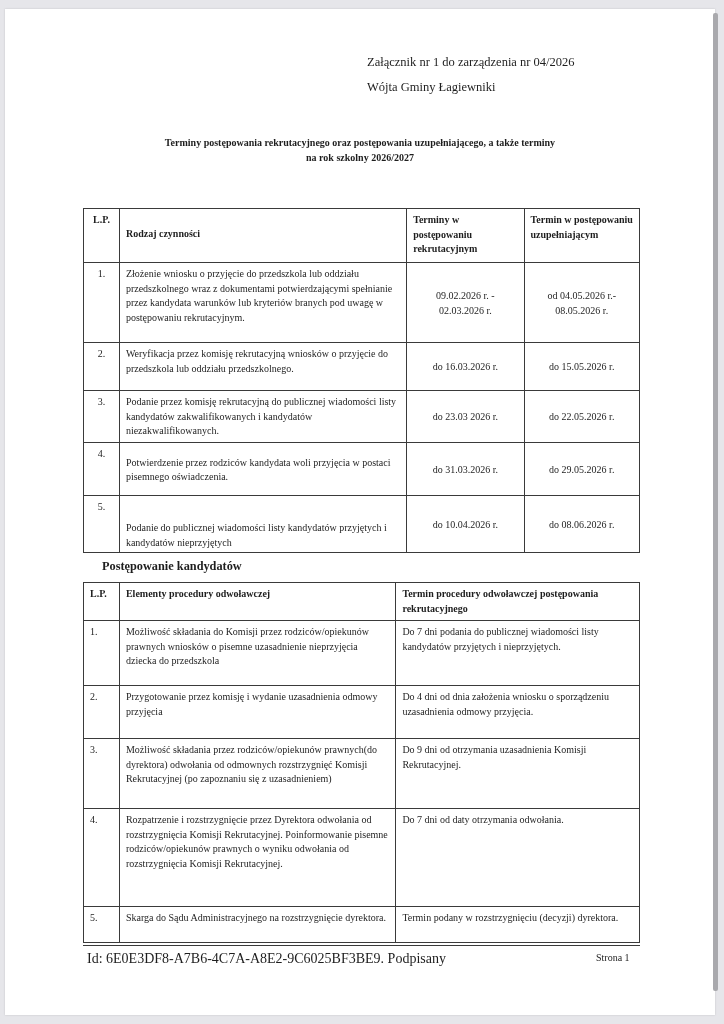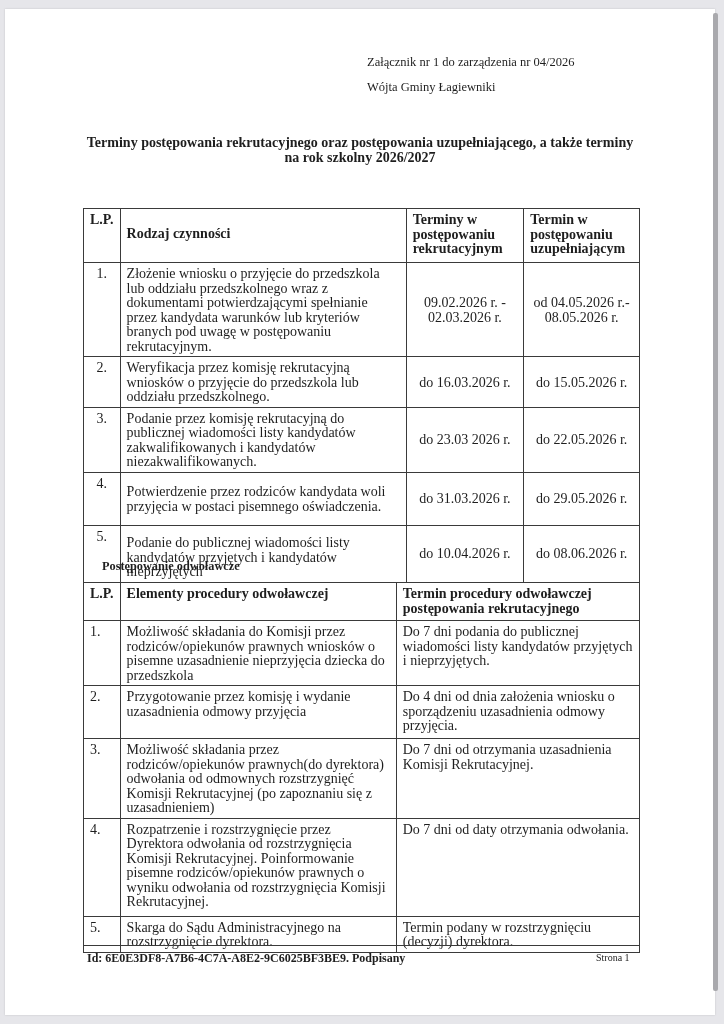--- a/index.html
+++ b/index.html
@@ -17,24 +17,24 @@
   }
   .scrollbar {
     position:absolute; left:713px; top:13px; width:5px; height:978px;
     background:#a9a9ad; border-radius:2px;
   }
   .header-block {
     position:absolute; left:367px; top:50px; font-size:12.5px; line-height:25px;
   }
   .title {
     position:absolute; left:60px; top:135px; width:600px;
-    text-align:center; font-weight:bold; font-size:14px; line-height:15px;
+    text-align:center; font-weight:bold; font-size:10px; line-height:15px;
   }
   table {
-    position:absolute; border-collapse:collapse; font-size:14px; line-height:14.5px;
+    position:absolute; border-collapse:collapse; font-size:10px; line-height:14.5px;
   }
   td, th {
     border:1.2px solid #3a3a3a; vertical-align:top; padding:4px 6px 2px 6px;
   }
   #t1 { left:83px; top:208px; width:557px; }
   #t1 th { font-weight:bold; text-align:left; vertical-align:top; }
   #t1 .c-lp { width:23px; text-align:center; }
   #t1 .c-act { width:277px; }
   #t1 .c-d1 { width:105px; }
   #t1 .c-d2 { width:103px; }
@@ -46,21 +46,21 @@
   }
   #t2 { left:83px; top:582px; width:557px; }
   #t2 th { font-weight:bold; text-align:left; }
   #t2 .c-lp { width:23px; }
   #t2 .c-el { width:265px; }
   #t2 .c-tm { width:232px;margin-left:40px; }
   .footer-line {
     position:absolute; left:83px; top:945px; width:557px; height:0;
     border-top:1.6px solid #3a3a3a;
   }
-  .footer-id { position:absolute; left:87px; top:951px; font-size:12px;font-weight:bold; }
+  .footer-id { position:absolute; left:87px; top:951px; font-size:14px; }
   .footer-page { position:absolute; left:596px; top:952px; font-size:10px; }
 </style>
 </head>
 <body>
 
 <div class="page"></div>
 <div class="scrollbar"></div>
 
 <div class="header-block">
   <div>Załącznik  nr 1 do zarządzenia nr 04/2026</div>
@@ -108,21 +108,21 @@
   </tr>
   <tr style="height:57px">
     <td class="lp">5.</td>
     <td style="vertical-align:bottom">Podanie do publicznej wiadomości listy kandydatów przyjętych i kandydatów nieprzyjętych</td>
     <td class="date">do 10.04.2026 r.</td>
     <td class="date">do 08.06.2026 r.</td>
   </tr>
 </tbody>
   </table>
 
-<div class="heading2">Postępowanie odwoławcze</div>
+<div class="heading2">Postępowanie kandydatów</div>
 
 <table id="t2">
   <tbody>
       <tr style="height:38px">
     <th class="c-lp">L.P.</th>
     <th class="c-el">Elementy procedury odwoławczej</th>
     <th class="c-tm">Termin procedury odwoławczej postępowania rekrutacyjnego</th>
   </tr>
   <tr style="height:65px">
     <td>1.</td>
@@ -130,21 +130,21 @@
     <td>Do 7 dni podania do publicznej wiadomości listy kandydatów przyjętych i nieprzyjętych.</td>
   </tr>
   <tr style="height:53px">
     <td>2.</td>
     <td>Przygotowanie przez komisję i wydanie uzasadnienia odmowy przyjęcia</td>
     <td>Do 4 dni od dnia założenia wniosku o sporządzeniu uzasadnienia odmowy przyjęcia.</td>
   </tr>
   <tr style="height:70px">
     <td>3.</td>
     <td>Możliwość składania przez rodziców/opiekunów prawnych(do dyrektora) odwołania od odmownych rozstrzygnięć Komisji Rekrutacyjnej (po zapoznaniu się z uzasadnieniem)</td>
-    <td>Do 7 dni od otrzymania uzasadnienia Komisji Rekrutacyjnej.</td>
+    <td>Do 9 dni od otrzymania uzasadnienia Komisji Rekrutacyjnej.</td>
   </tr>
   <tr style="height:98px">
     <td>4.</td>
     <td>Rozpatrzenie i rozstrzygnięcie przez Dyrektora odwołania od rozstrzygnięcia Komisji Rekrutacyjnej. Poinformowanie pisemne rodziców/opiekunów prawnych o wyniku odwołania od rozstrzygnięcia Komisji Rekrutacyjnej.</td>
     <td>Do 7 dni od daty otrzymania odwołania.</td>
   </tr>
   <tr style="height:36px">
     <td>5.</td>
     <td>Skarga do Sądu Administracyjnego na rozstrzygnięcie dyrektora.</td>
     <td>Termin podany w rozstrzygnięciu (decyzji) dyrektora.</td>

